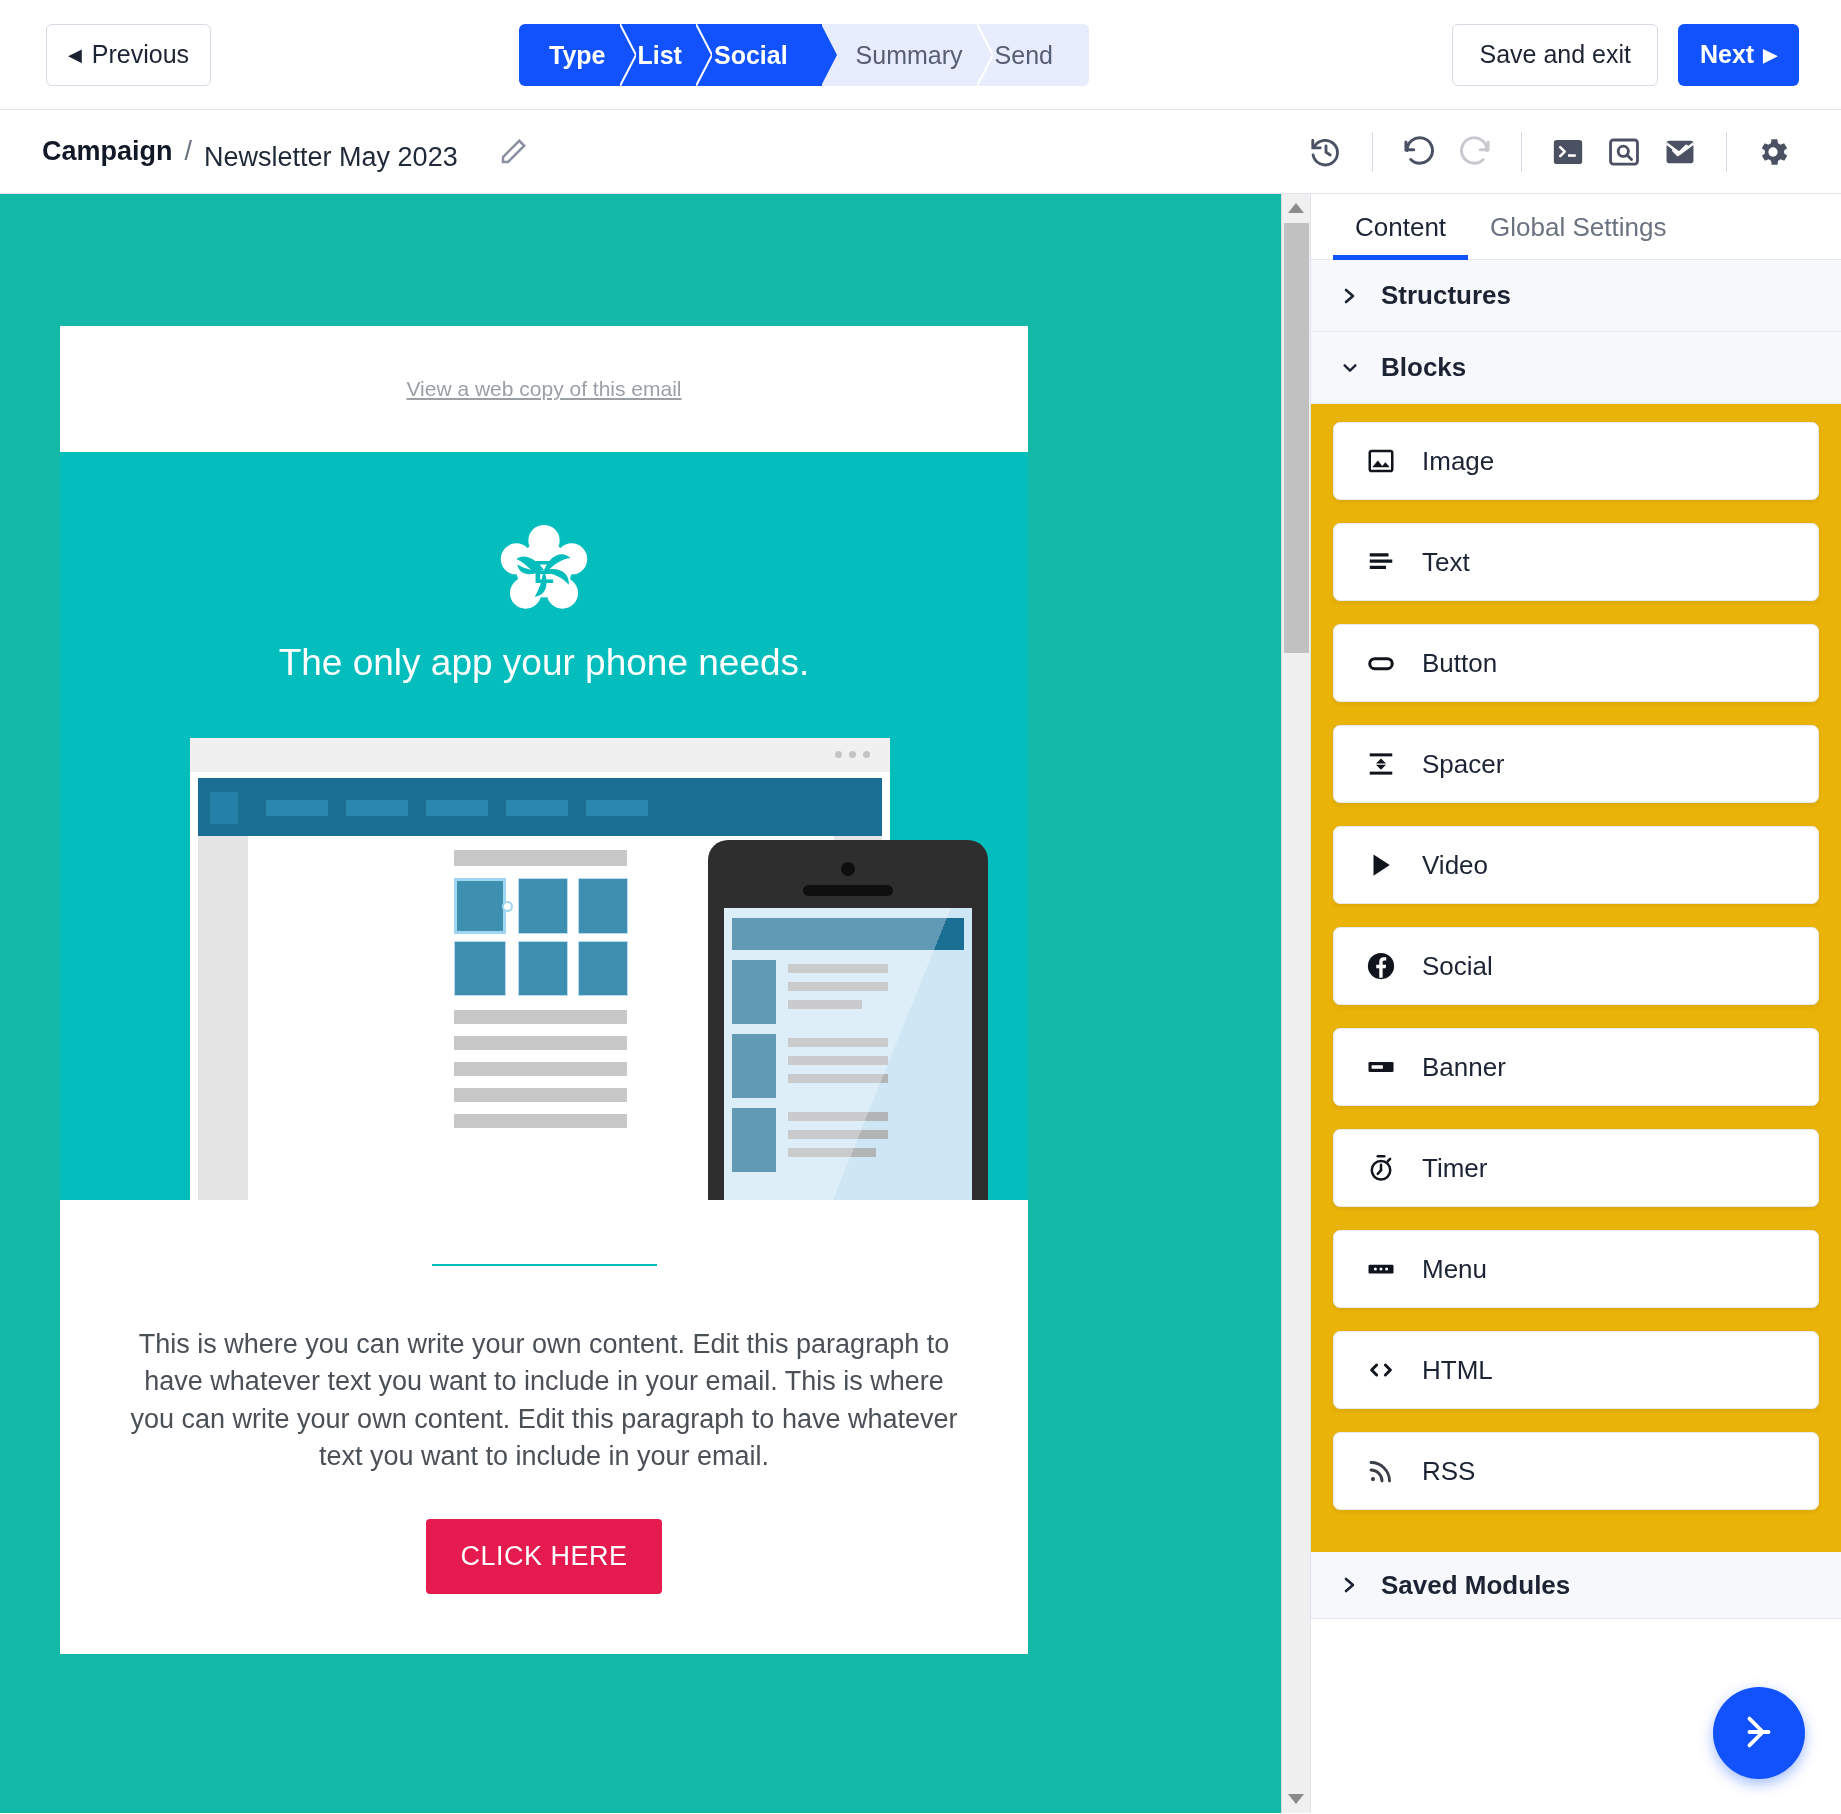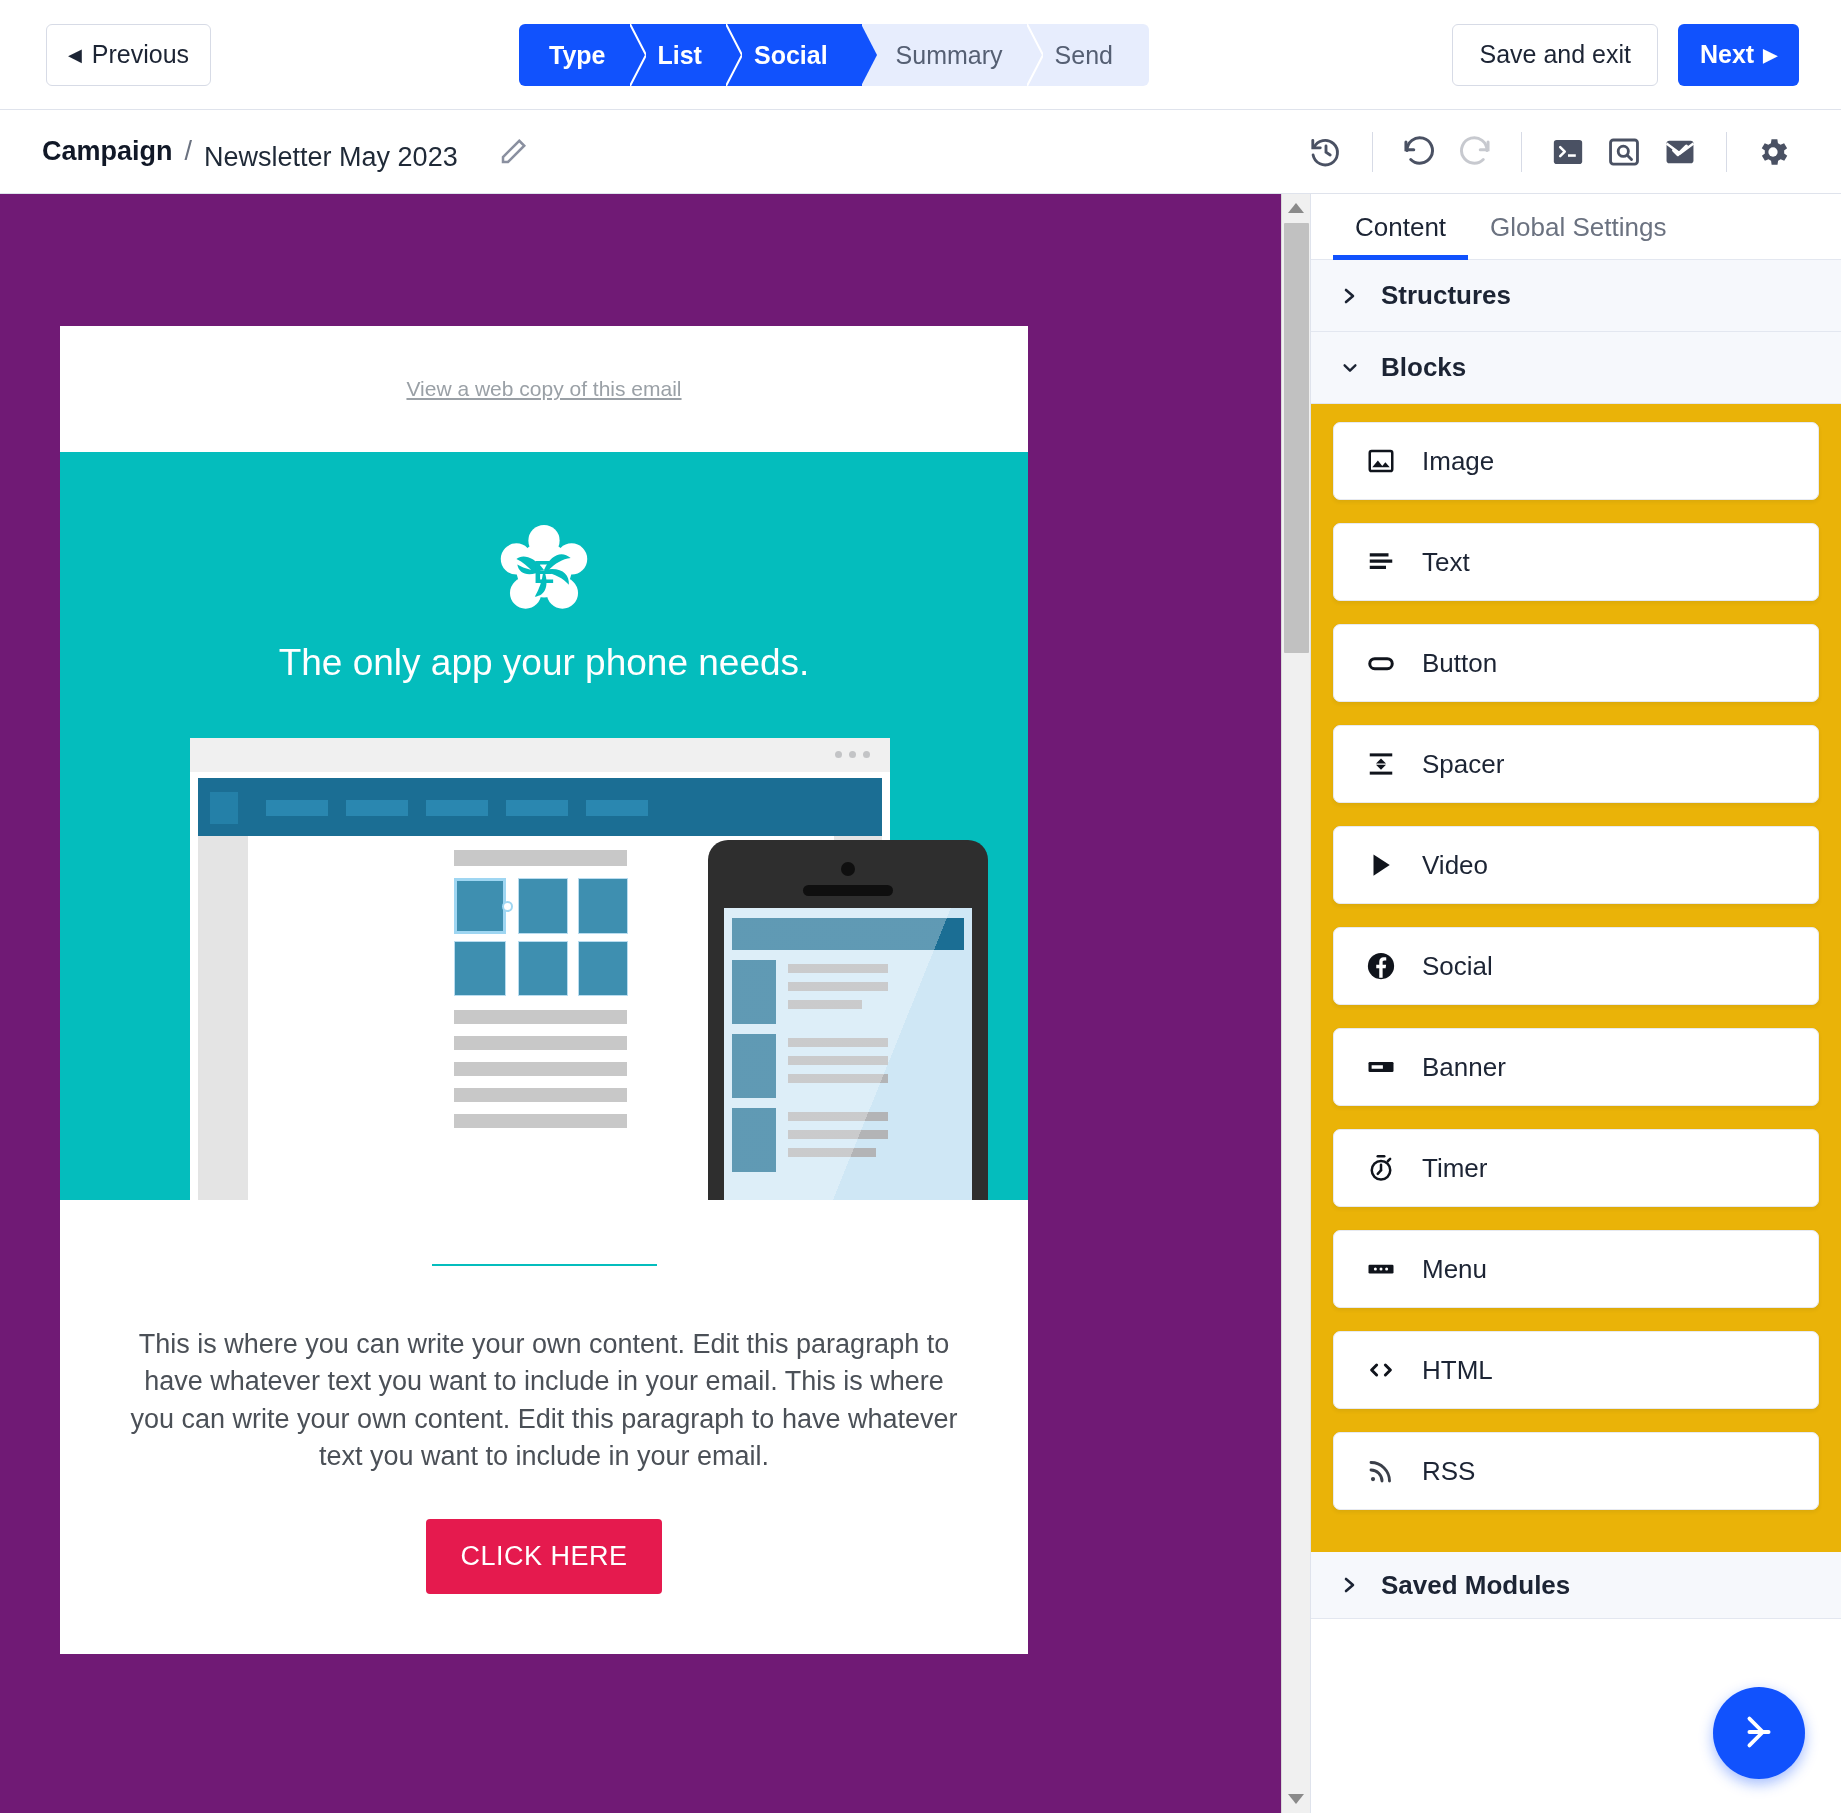--- a/index.html
+++ b/index.html
@@ -28,21 +28,21 @@
   .btn-prev .caret { font-size: 18px; line-height: 1; }
 
   .steps {
     position: absolute; left: 519px; top: 24px;
     display: flex; height: 62px;
   }
   .step {
     position: relative; height: 62px;
     display: flex; align-items: center; justify-content: center;
     font-size: 25px; font-weight: bold;
-    padding: 0 26px;
+    padding: 0 16px;
   }
   .step.done { background: #1152fd; color: #ffffff; }
   .step.todo { background: #e7edfd; color: #555f73; font-weight: normal; }
   .step.first { border-radius: 6px 0 0 6px; padding-left: 30px; }
   .step.last  { border-radius: 0 6px 6px 0; padding-right: 36px; }
   
   .step .arrow {
     position: absolute; right: -14px; top: 0;
     width: 16px; height: 62px; z-index: 3;
   }
@@ -84,21 +84,21 @@
   .tool { width: 56px; height: 56px; display: flex; align-items: center;
           justify-content: center; cursor: pointer; }
   .tool.disabled { opacity: .30; cursor: default; }
   .tool-div { width: 1px; height: 40px; background: #d7dbe6; margin: 0 18px; }
 
   
   .main { display: flex; height: 1619px; width: 100%; }
 
   
   .canvas-wrap { position: relative; width: 1281px; height: 100%;
-                 background: #701a75; overflow: hidden; }
+                 background: #14b8a6; overflow: hidden; }
   .email {
     position: absolute; left: 60px; top: 132px;
     width: 968px; background: #fff;
   }
   .e-preheader {
     height: 126px; display: flex; align-items: center; justify-content: center;
   }
   .e-preheader a {
     font-size: 21px; color: #9aa0a6; text-decoration: underline;
   }

